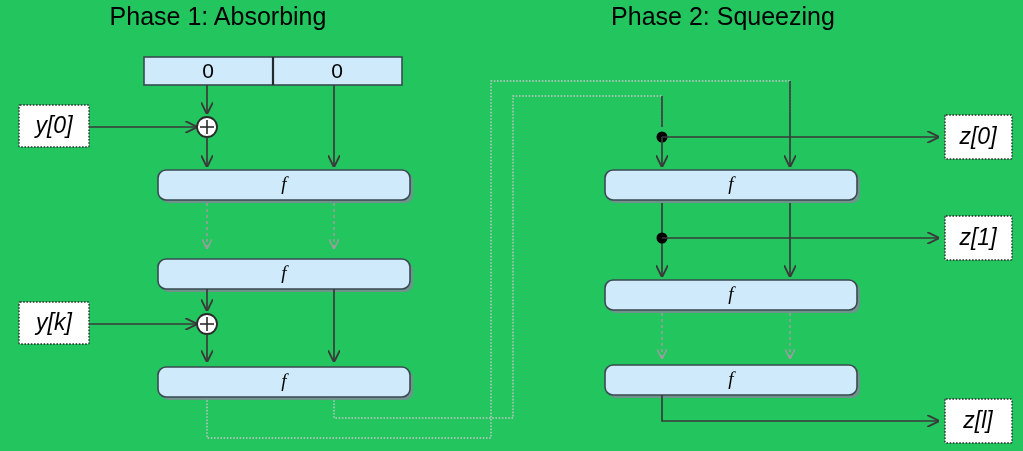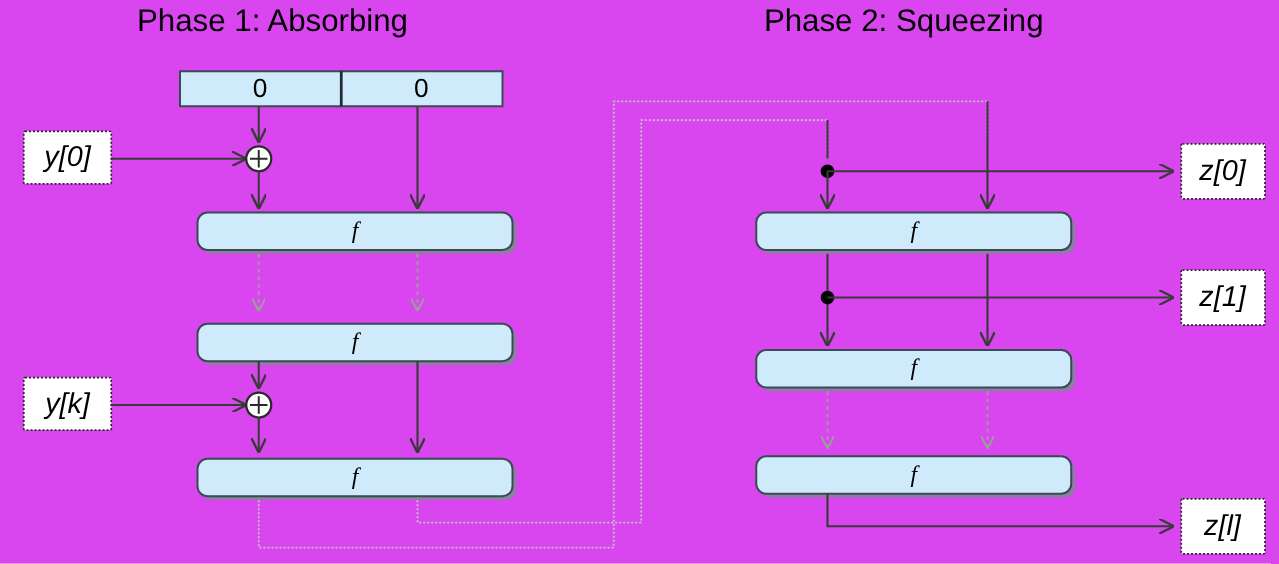--- a/index.html
+++ b/index.html
@@ -4,21 +4,21 @@
 <style>
   html, body {
     margin: 0;
     padding: 0;
     background: #ffffff;
   }
   #page {
     position: relative;
     width: 1023px;
     height: 451px;
-    background: #d946ef;
+    background: #22c55e;
     overflow: hidden;
     font-family: "Liberation Sans", sans-serif;
   }
   svg.diagram {
     position: absolute;
     left: 0;
     top: 0;
     width: 1023px;
     height: 451px;
   }

